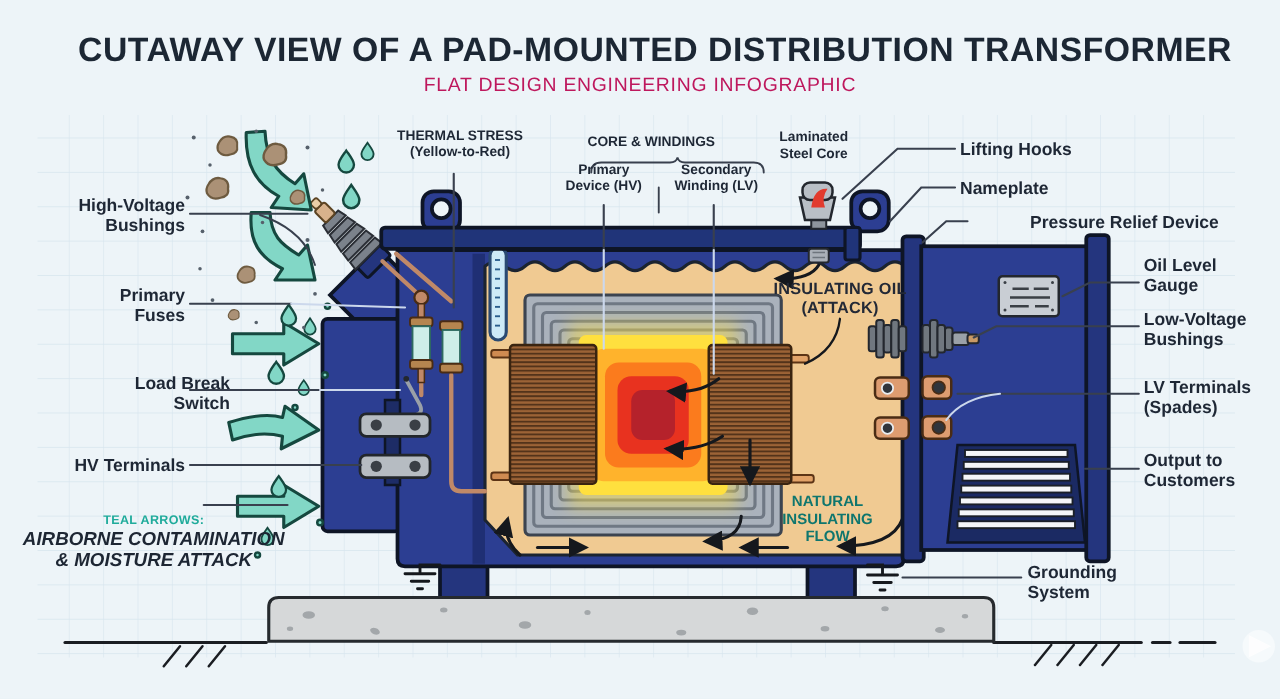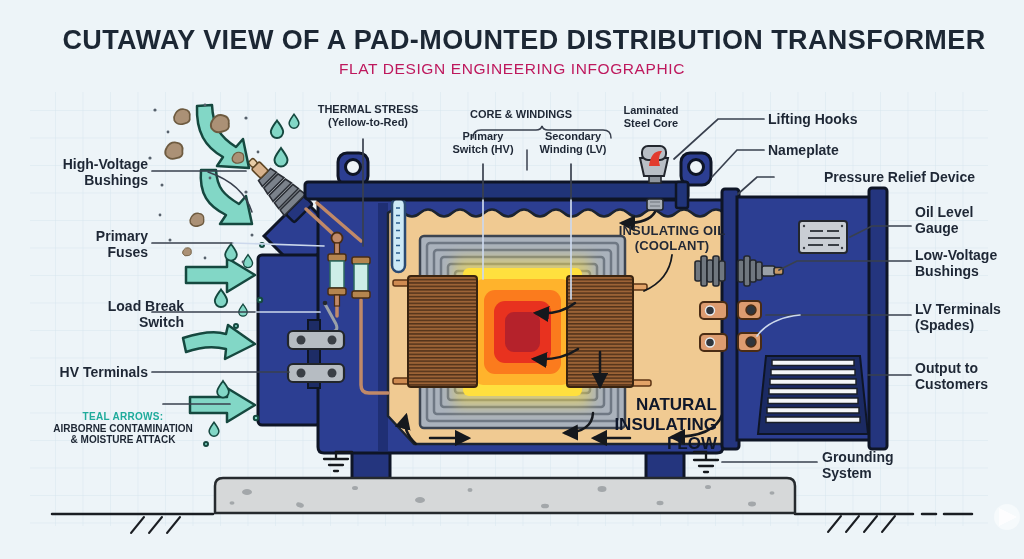--- a/index.html
+++ b/index.html
@@ -5,27 +5,27 @@
   html,body{margin:0;padding:0;background:#e9f1f6;}
   #stage{position:relative;width:1024px;height:559px;background:#edf4f8;overflow:hidden;
          font-family:"Liberation Sans",sans-serif;}
   #stage svg{position:absolute;left:0;top:0;}
   .lbl{position:absolute;font:700 14px/1.16 "Liberation Sans",sans-serif;color:#1e2735;white-space:nowrap;}
   .lbl span{display:block;}
   .lbl.right-align{text-align:right;}
   .lbl.center{text-align:center;white-space:normal;}
   .lbl.sm{font-size:11px;}
   .lbl.inside{font-size:13px;color:#232936;letter-spacing:.2px;}
-  .lbl.inside2{font-size:17px;color:#0f172a;text-align:right;}
+  .lbl.inside2{font-size:12px;color:#0f766e;}
   .title{position:absolute;left:12px;top:26px;width:100%;text-align:center;
          font:700 27px/1.05 "Liberation Sans",sans-serif;color:#1c2734;letter-spacing:.4px;}
   .subtitle{position:absolute;left:0;top:60px;width:100%;text-align:center;
          font:400 15.5px/1.1 "Liberation Sans",sans-serif;color:#be185d;letter-spacing:.6px;}
   .legend-head{color:#1fab9b;font-size:10px;letter-spacing:.3px;}
-  .legend-line{color:#1d2633;font-size:10px;}
+  .legend-line{color:#1d2633;font-size:15px;font-style:italic;}
 </style>
 </head>
 <body>
 
 <div id="stage">
 
 <svg width="1024" height="559" viewBox="0 0 1024 559">
   <defs>
     <pattern id="grid" width="27.5" height="27.5" patternUnits="userSpaceOnUse">
       <path d="M27.5 0H0V27.5" fill="none" stroke="#c8dbe7" stroke-width="1"></path>
@@ -389,21 +389,21 @@
 
 <div class="lbl center sm" style="left:288px;top:103px;width:160px;">
   <span>THERMAL STRESS</span>
   <span>(Yellow-to-Red)</span>
 </div>
 <div class="lbl center sm" style="left:441px;top:108px;width:160px;">
   <span>CORE &amp; WINDINGS</span>
 </div>
 <div class="lbl center sm" style="left:423px;top:130px;width:120px;">
   <span>Primary</span>
-  <span>Switch (HV)</span>
+  <span>Device (HV)</span>
 </div>
 <div class="lbl center sm" style="left:513px;top:130px;width:120px;">
   <span>Secondary</span>
   <span>Winding (LV)</span>
 </div>
 <div class="lbl center sm" style="left:601px;top:104px;width:100px;">
   <span>Laminated</span>
   <span>Steel Core</span>
 </div>
 
@@ -432,21 +432,21 @@
   <span>Output to</span>
   <span>Customers</span>
 </div>
 <div class="lbl" style="left:822px;top:449px;">
   <span>Grounding</span>
   <span>System</span>
 </div>
 
 <div class="lbl center inside" style="left:597px;top:223px;width:150px;">
   <span>INSULATING OIL</span>
-  <span>(COOLANT)</span>
+  <span>(ATTACK)</span>
 </div>
 <div class="lbl center inside2" style="left:607px;top:395px;width:110px;">
   <span>NATURAL</span>
   <span>INSULATING</span>
   <span>FLOW</span>
 </div>
 
 </div>
 
 </body></html>

